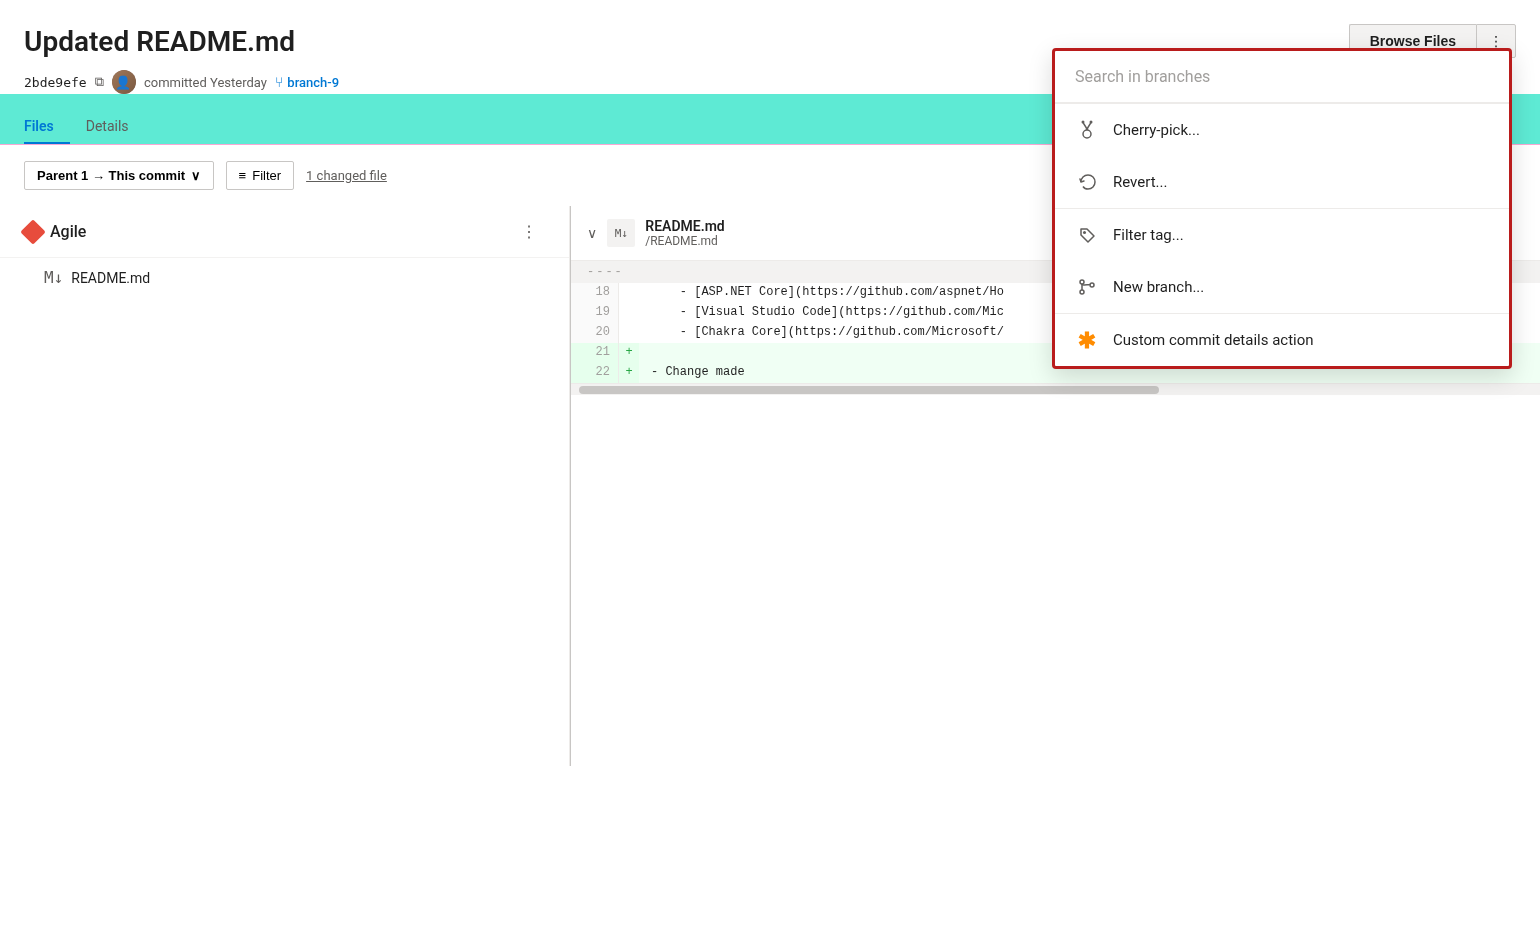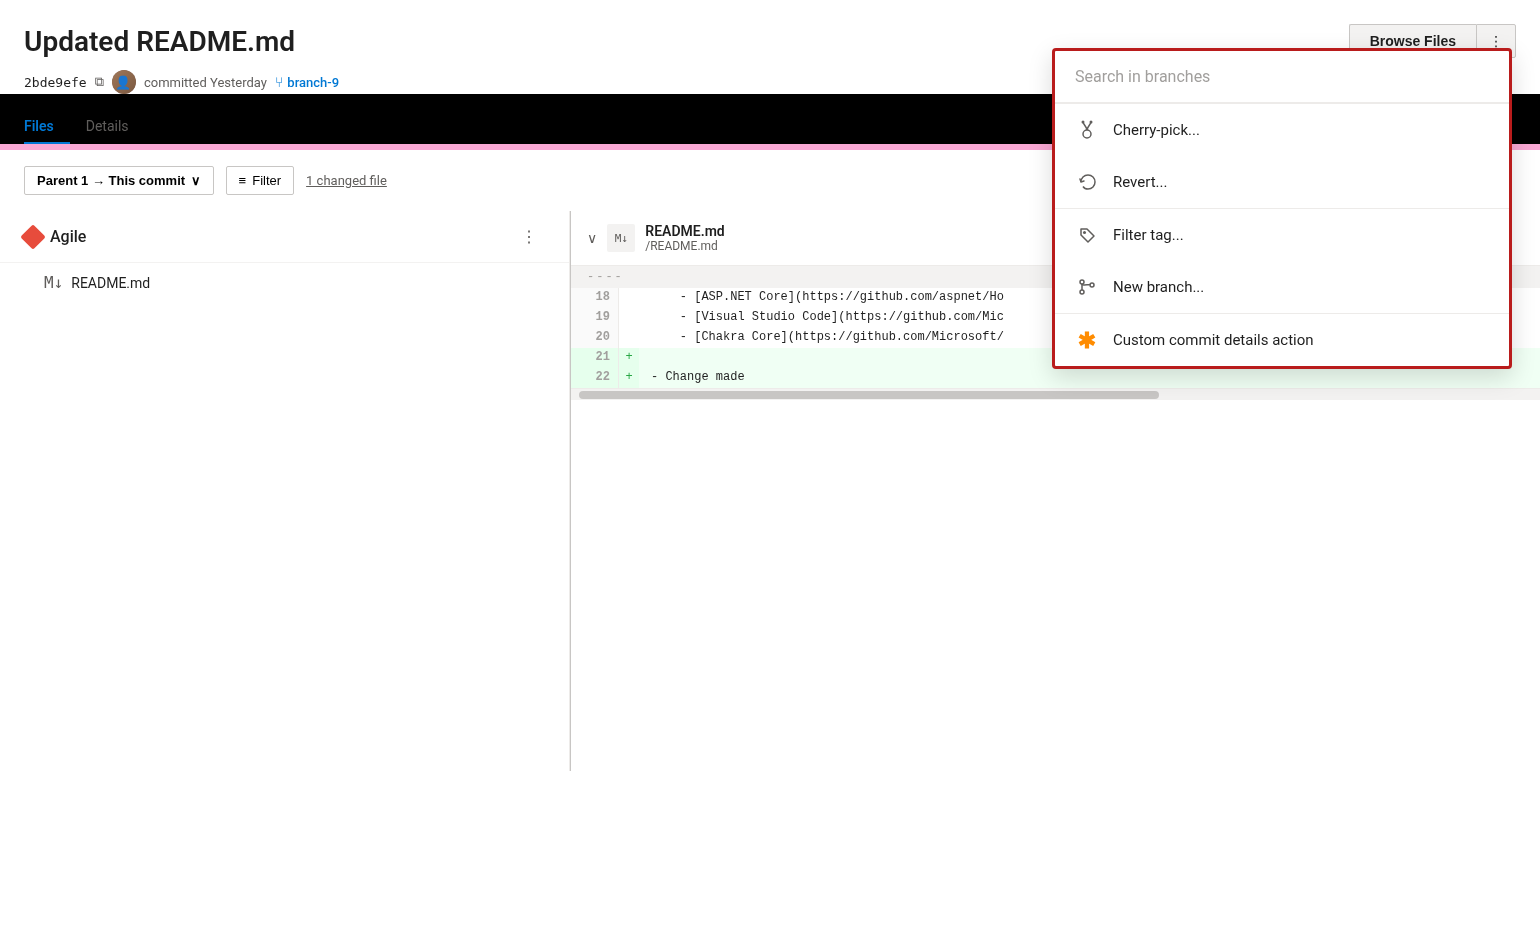--- a/index.html
+++ b/index.html
@@ -116,22 +116,22 @@
       align-items: center;
       gap: 4px;
     }
     .branch-icon {
       font-size: 14px;
     }
 
     
     .tabs-container {
       padding: 16px 16px 0 24px;
-      border-bottom: 6px solid #f9a8d4;
-      background: #000000;
+      border-bottom: 1px solid #f9a8d4;
+      background: #5eead4;
     }
     .tabs {
       display: flex;
       gap: 0;
     }
     .tab {
       padding: 8px 16px;
       font-size: 14px;
       cursor: pointer;
       color: #605e5c;
@@ -296,21 +296,20 @@
     }
     .diff-line-number {
       min-width: 48px;
       padding: 2px 8px;
       color: #a19f9d;
       text-align: right;
       background: #fafafa;
       border-right: 1px solid #edebe9;
       user-select: none;
       font-size: 12px;
-      font-weight: bold;
     }
     .diff-line-content {
       padding: 2px 12px;
       flex: 1;
       white-space: pre;
       font-size: 12px;
     }
     .diff-line.added .diff-line-content {
       background: #f0fff4;
     }

